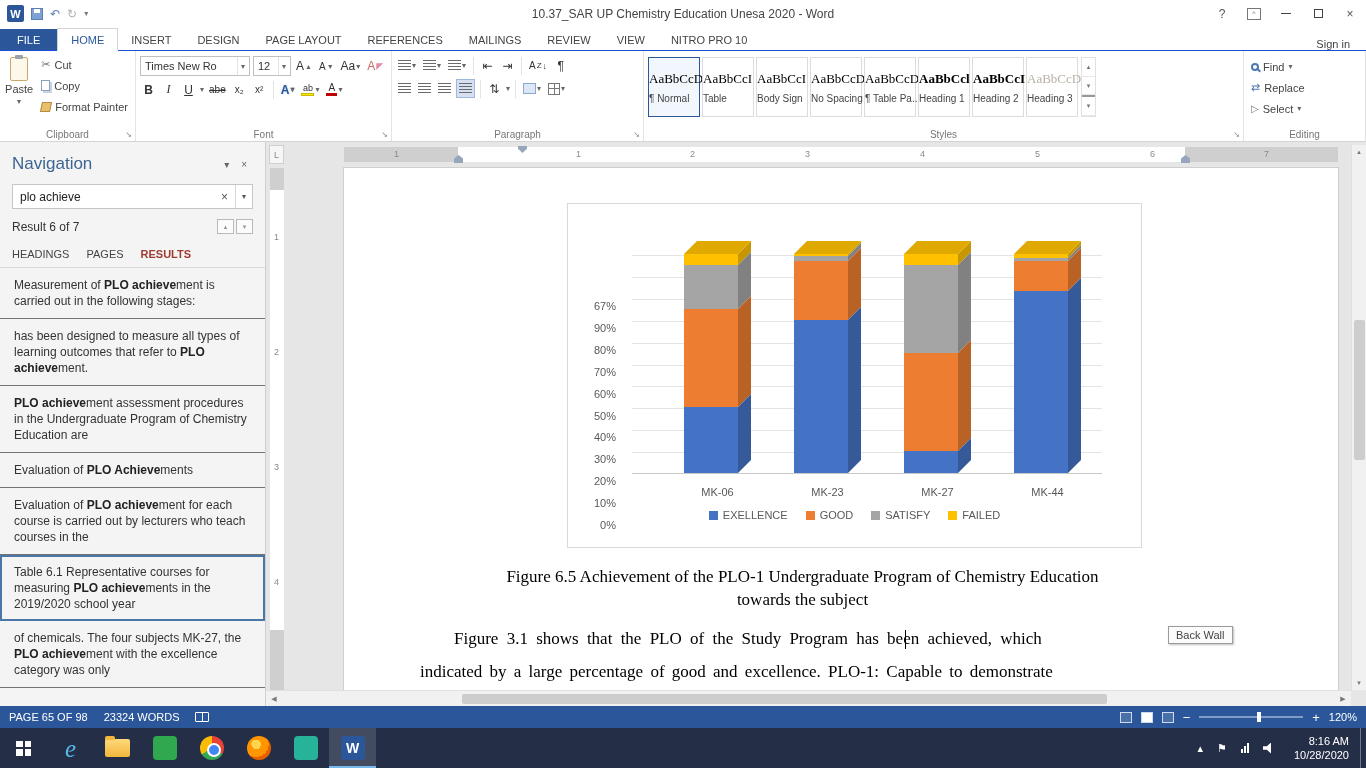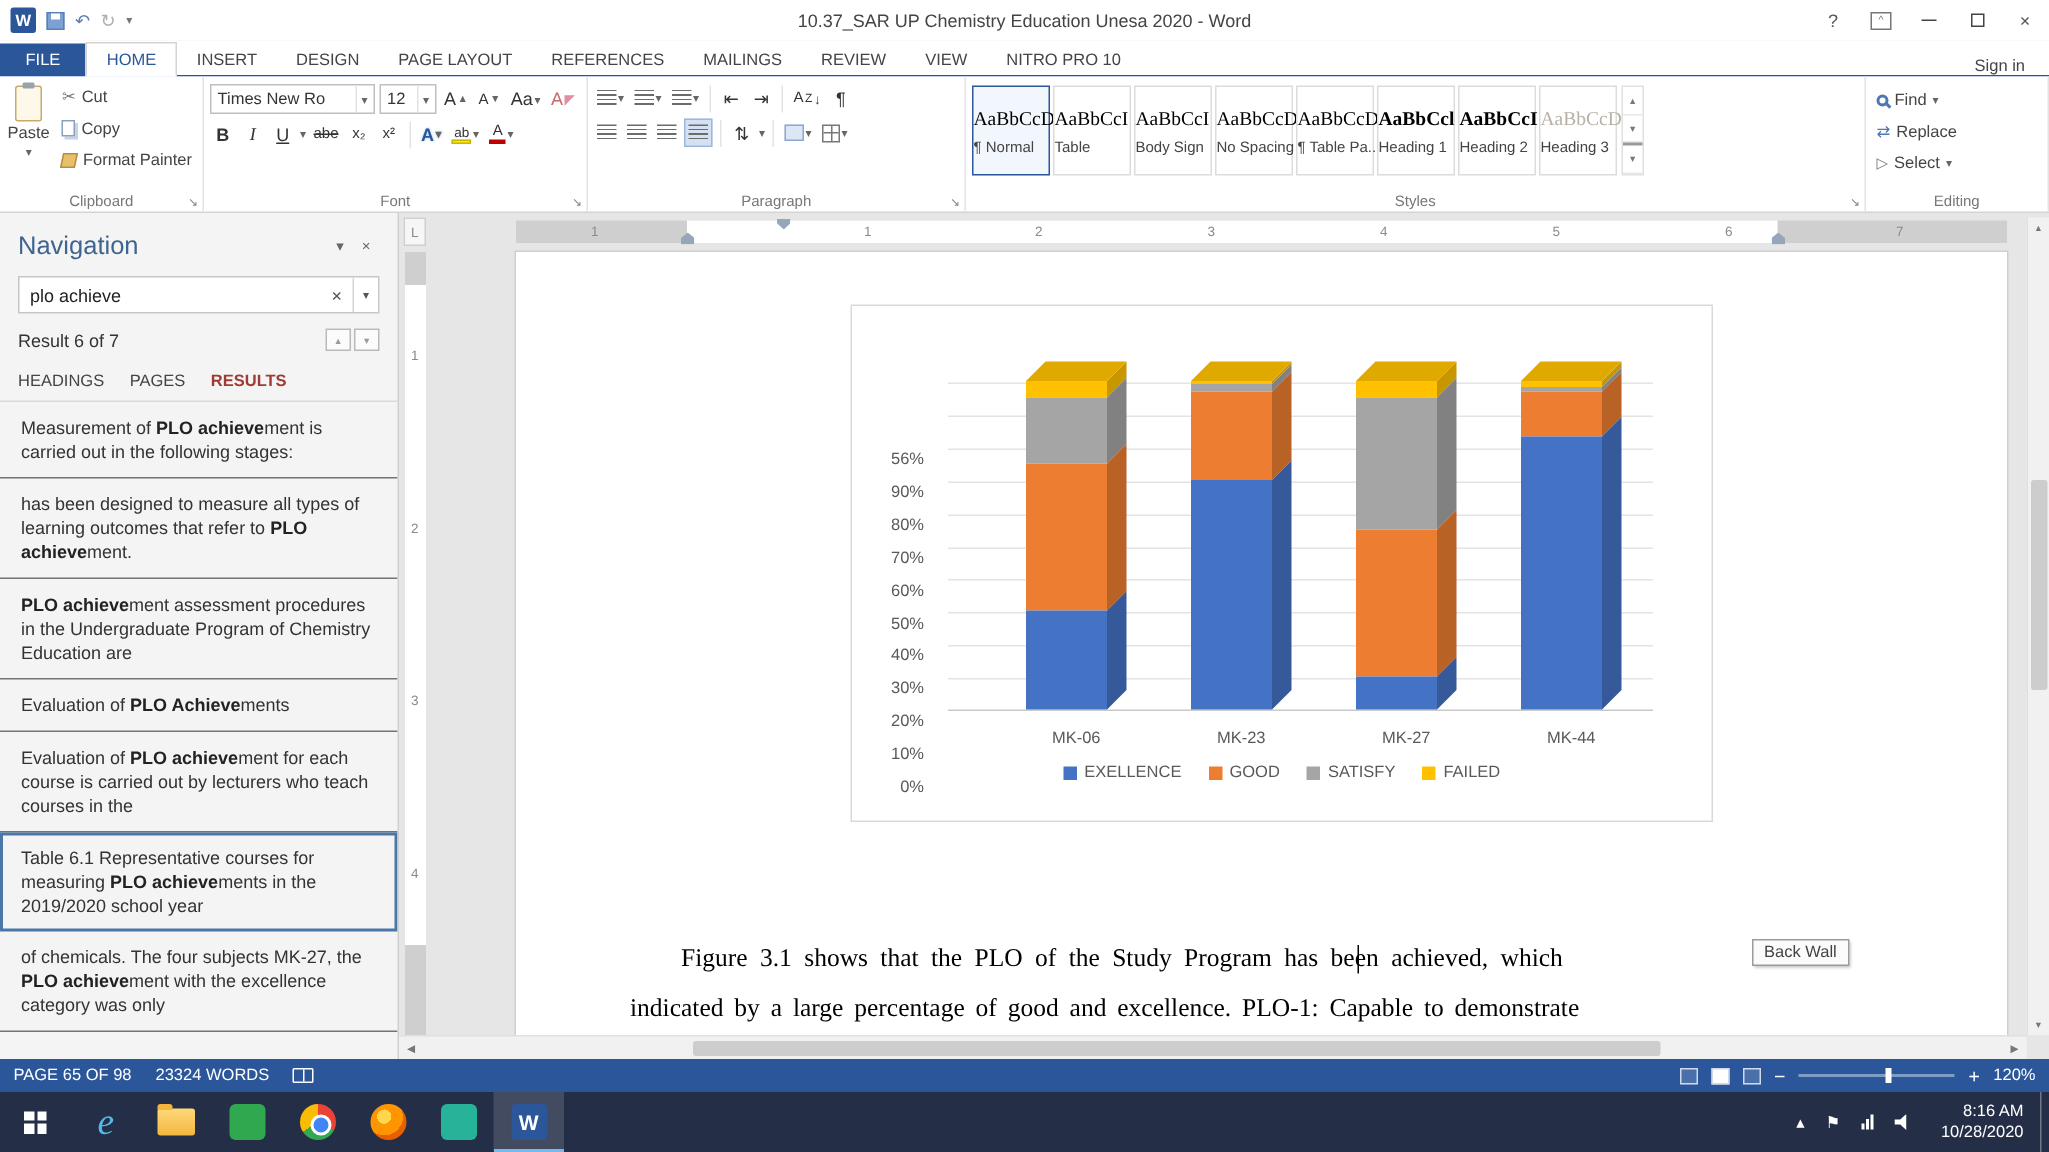--- a/index.html
+++ b/index.html
@@ -493,21 +493,21 @@
               <div class="ylab" style="top: 264px; position: absolute;">0%</div>
               <div class="ylab" style="top: 242.1px; position: absolute;">10%</div>
               <div class="ylab" style="top: 220.2px; position: absolute;">20%</div>
               <div class="ylab" style="top: 198.3px; position: absolute;">30%</div>
               <div class="ylab" style="top: 176.4px; position: absolute;">40%</div>
               <div class="ylab" style="top: 154.5px; position: absolute;">50%</div>
               <div class="ylab" style="top: 132.6px; position: absolute;">60%</div>
               <div class="ylab" style="top: 110.7px; position: absolute;">70%</div>
               <div class="ylab" style="top: 88.8px; position: absolute;">80%</div>
               <div class="ylab" style="top: 66.9px; position: absolute;">90%</div>
-              <div class="ylab" style="top: 45px; position: absolute;">56%</div>
+              <div class="ylab" style="top: 45px; position: absolute;">67%</div>
             </div>
           <div class="plot">
               <div class="gridline" style="top: 197.1px;"></div>
               <div class="gridline" style="top: 175.2px;"></div>
               <div class="gridline" style="top: 153.3px;"></div>
               <div class="gridline" style="top: 131.4px;"></div>
               <div class="gridline" style="top: 109.5px;"></div>
               <div class="gridline" style="top: 87.6px;"></div>
               <div class="gridline" style="top: 65.7px;"></div>
               <div class="gridline" style="top: 43.8px;"></div>
@@ -590,20 +590,24 @@
               <span class="leg-item">
                 <span class="leg-sw" style="background: rgb(165, 165, 165);"></span>
                 <span>SATISFY</span>
               </span>
               <span class="leg-item">
                 <span class="leg-sw" style="background: rgb(255, 192, 0);"></span>
                 <span>FAILED</span>
               </span>
             </div>
         </div>
+        <div class="caption">
+          <div>Figure 6.5 Achievement of the PLO-1 Undergraduate Program of Chemistry Education</div>
+          <div>towards the subject</div>
+        </div>
         <div class="bodyline bl1">Figure 3.1 shows that the PLO of the Study Program has been achieved, which</div>
         <div class="bodyline bl2">indicated by a large percentage of good and excellence. PLO-1: Capable to demonstrate</div>
         <div class="caret"></div>
         <div class="doc-tooltip">Back Wall</div>
       </div>
 
       <div class="vscroll">
         <span class="sarr" style="top:3px;">▴</span>
         <div class="vthumb"></div>
         <span class="sarr" style="bottom:3px;">▾</span>

